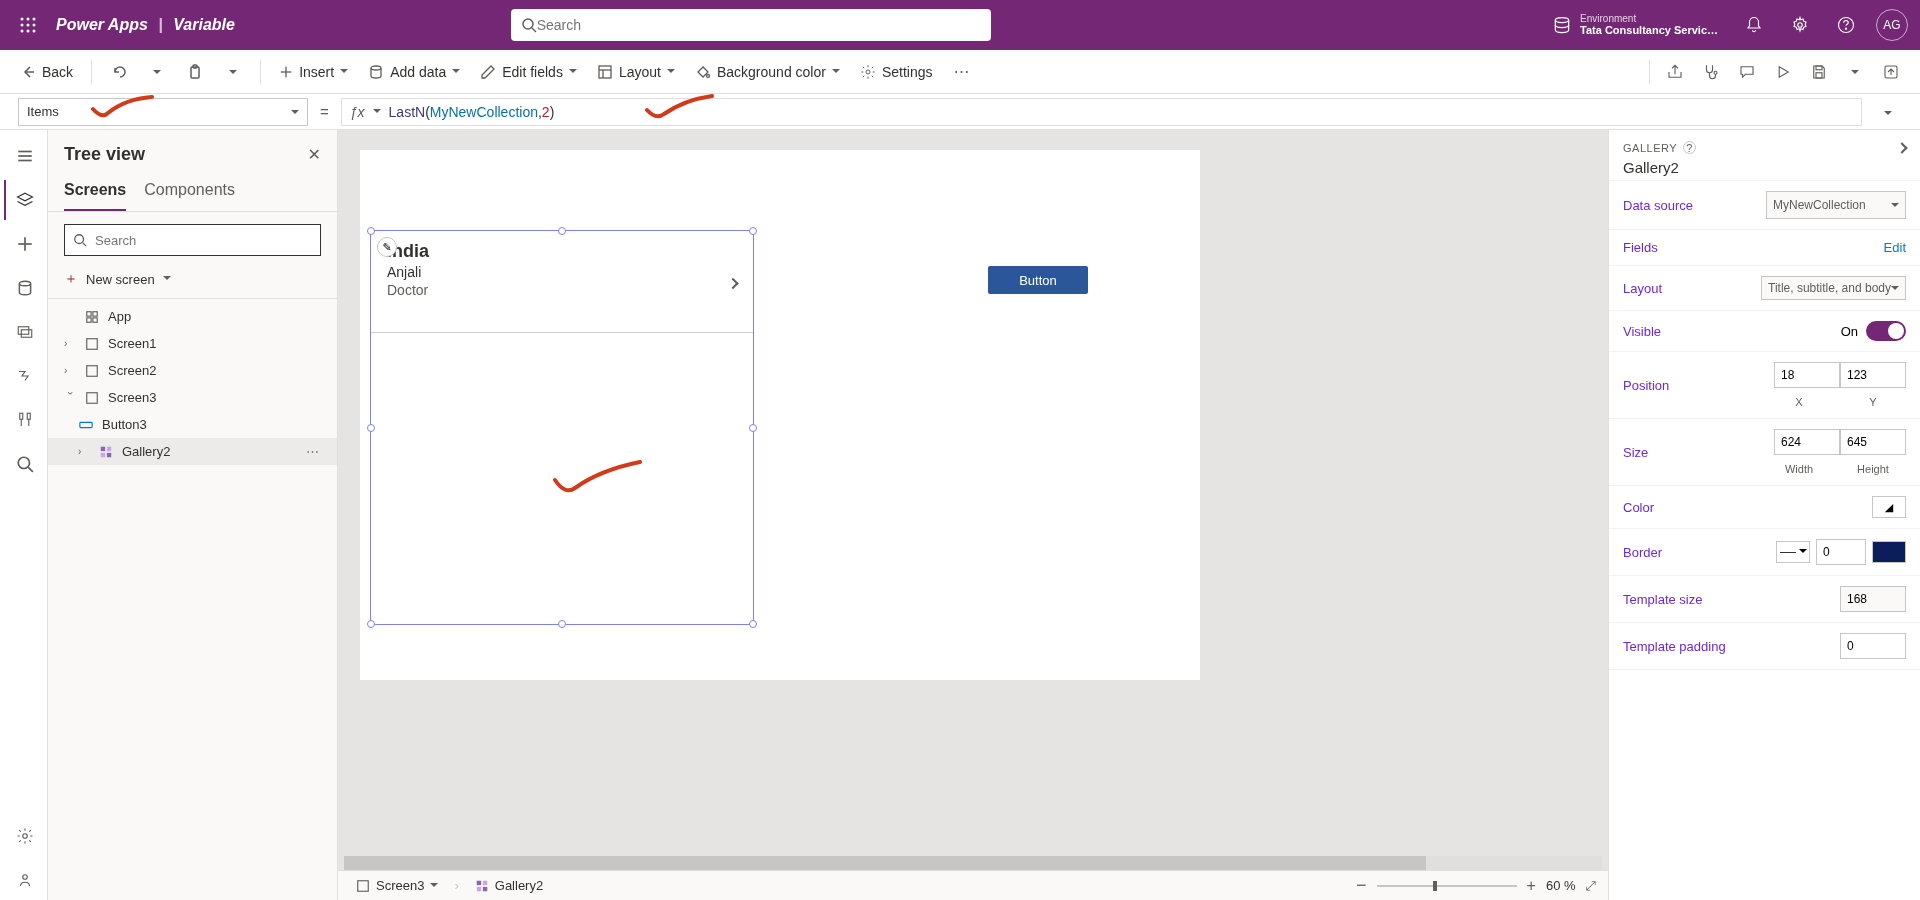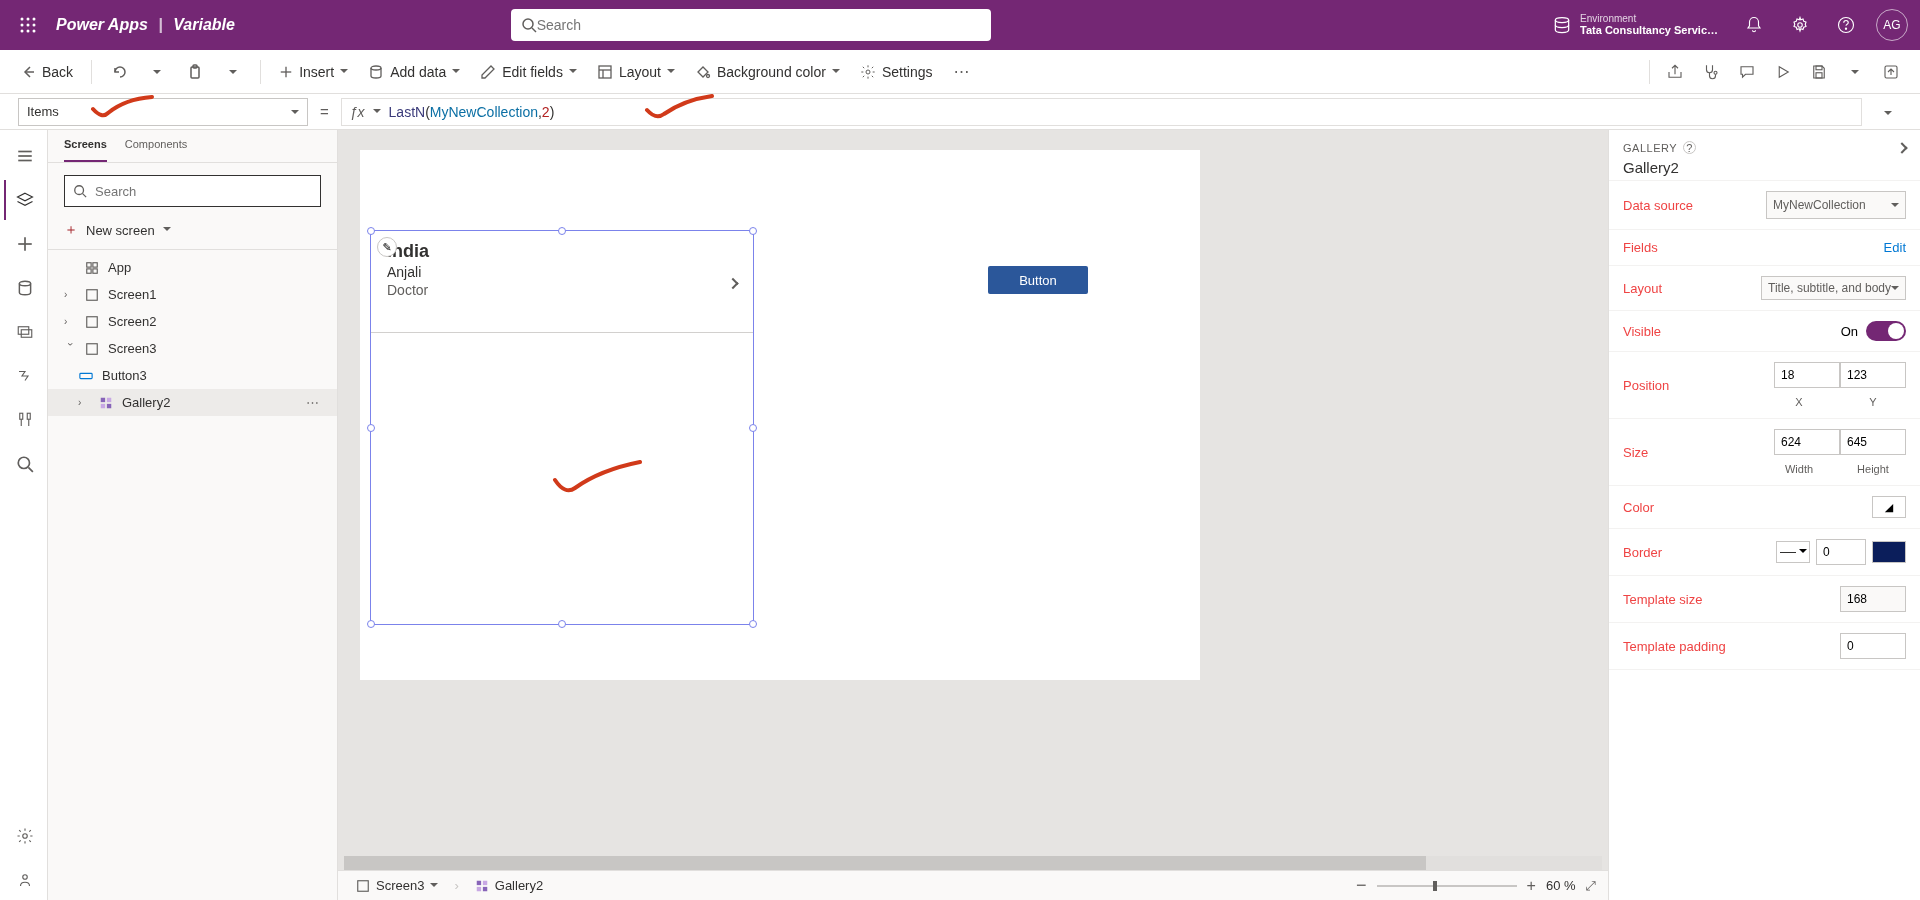--- a/index.html
+++ b/index.html
@@ -48,21 +48,21 @@
 .rail { width:48px; background:#fff; border-right:1px solid #e1dfdd; display:flex; flex-direction:column; align-items:center; padding-top:6px; gap:4px; }
 .rail .ritem { width:40px; height:40px; display:flex; align-items:center; justify-content:center; cursor:pointer; color:#605e5c; border-left:2px solid transparent; }
 .rail .ritem.active { border-left:2px solid #742774; color:#323130; }
 .rail .spacer { flex:1; }
 
 
 .tree { width:290px; background:#faf9f8; border-right:1px solid #e1dfdd; display:flex; flex-direction:column; }
 .tree-hdr { display:flex; align-items:center; justify-content:space-between; padding:14px 16px 8px; }
 .tree-hdr h2 { font-size:18px; font-weight:600; color:#323130; }
 .tree-tabs { display:flex; gap:18px; padding: 0 16px; border-bottom:1px solid #e1dfdd; }
-.tree-tab { padding: 8px 0 10px; font-size:11px; color:#605e5c; cursor:pointer; border-bottom:2px solid transparent; }
+.tree-tab { padding: 8px 0 10px; font-size:16px; color:#605e5c; cursor:pointer; border-bottom:2px solid transparent; }
 .tree-tab.active { color:#323130; border-bottom:2px solid #742774; font-weight:600; }
 .tree-search { margin:12px 16px 8px; border:1px solid #323130; height:32px; display:flex; align-items:center; gap:8px; padding:0 8px; background:#fff; }
 .tree-search input { border:none; outline:none; flex:1; font-size:13px; }
 .tree-row { display:flex; align-items:center; gap:8px; padding: 6px 16px; font-size:13px; color:#323130; cursor:pointer; }
 .tree-row.sel { background:#edebe9; }
 .tree-row .caret-s { width:12px; font-size:10px; color:#605e5c; }
 .tree-row .ticon2 { width:16px; color:#605e5c; }
 .indent1 { padding-left: 30px; }
 .more-dots { margin-left:auto; color:#605e5c; letter-spacing:2px; }
 
@@ -97,21 +97,21 @@
 
 
 .props { width:312px; background:#fff; border-left:1px solid #e1dfdd; display:flex; flex-direction:column; font-size:13px; overflow-y:auto; }
 .props-hdr { padding: 10px 14px 4px; border-bottom:1px solid #f3f2f1; }
 .props-hdr .type { font-size:11px; letter-spacing:.5px; color:#605e5c; display:flex; align-items:center; gap:6px; }
 .props-hdr .name { font-size:15px; color:#323130; margin-top:4px; }
 .props-tabs { display:flex; gap:18px; padding: 8px 14px 0; border-bottom:1px solid #e1dfdd; }
 .props-tab { padding-bottom:10px; font-size:13px; color:#605e5c; cursor:pointer; border-bottom:2px solid transparent; }
 .props-tab.active { color:#323130; font-weight:600; border-bottom:2px solid #742774; }
 .prow { display:flex; align-items:center; justify-content:space-between; padding: 10px 14px; border-bottom:1px solid #f3f2f1; }
-.prow .lbl { color:#ef4444; }
+.prow .lbl { color:#6d28d9; }
 .dd-sm { min-width:140px; height:28px; border:1px solid #c8c6c4; display:flex; align-items:center; justify-content:space-between; padding:0 6px; font-size:12px; color:#605e5c; background:#faf9f8; }
 .link { color:#0078d4; cursor:pointer; }
 .toggle { width:40px; height:20px; background:#742774; border-radius:10px; position:relative; }
 .toggle::after { content:''; position:absolute; right:2px; top:2px; width:16px; height:16px; background:#fff; border-radius:50%; }
 .prow.two-input .inputs { display:flex; gap:8px; flex-direction:column; align-items:flex-end; }
 .pair { display:flex; gap:0; }
 .ninput { width:66px; height:26px; border:1px solid #c8c6c4; padding:0 6px; font-size:12px; }
 .sublabels { display:flex; gap:8px; }
 .sublabels span { width:66px; text-align:center; font-size:11px; color:#605e5c; }
 .color-sw { width:34px; height:22px; border:1px solid #c8c6c4; background:#fff; display:flex; align-items:center; justify-content:center; font-size:11px; }
@@ -394,20 +394,24 @@
       </div>
     <div class="ritem">
         <svg width="18" height="18" viewBox="0 0 24 24" fill="none" stroke="#605e5c" stroke-width="1.5">
           <circle cx="12" cy="8" r="3"></circle>
           <path d="M6 20c0-3 2.7-5 6-5s6 2 6 5"></path>
         </svg>
       </div>
   </div>
 
   <div class="tree">
+    <div class="tree-hdr">
+      <h2>Tree view</h2>
+      <div style="cursor:pointer;color:#605e5c;font-size:16px;">✕</div>
+    </div>
     <div class="tree-tabs">
       <div class="tree-tab active">Screens</div>
       <div class="tree-tab">Components</div>
     </div>
     <div class="tree-search">
       <svg width="14" height="14" viewBox="0 0 16 16" fill="none" stroke="#605e5c" stroke-width="1.5">
           <circle cx="7" cy="7" r="5"></circle>
           <line x1="11" y1="11" x2="15" y2="15"></line>
         </svg>
       <input placeholder="Search" style="">

